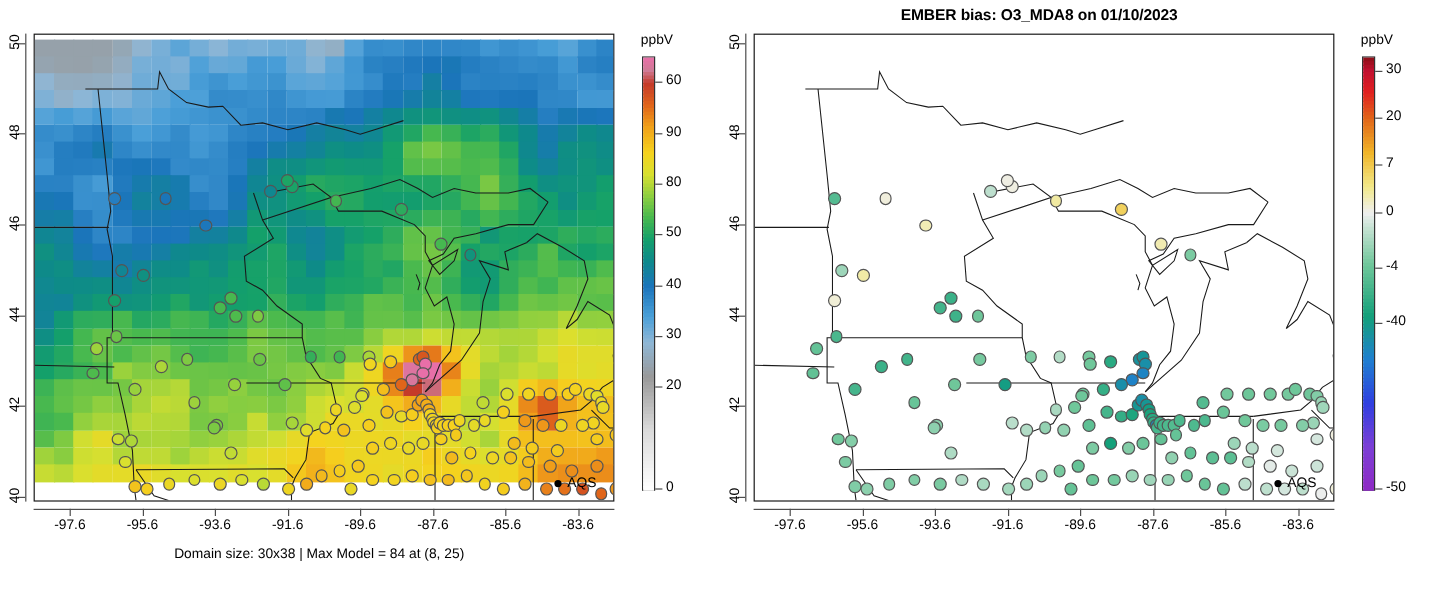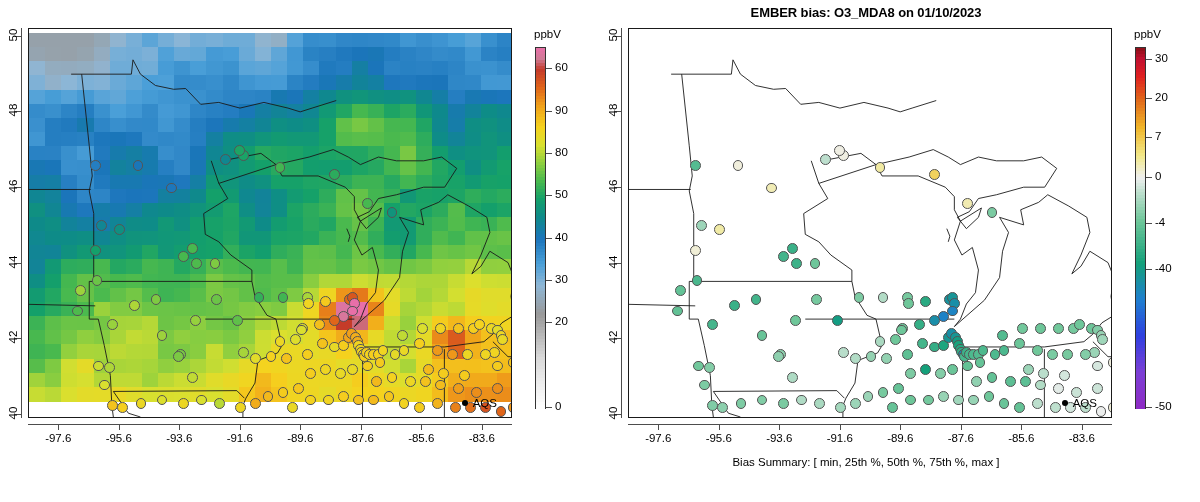--- a/index.html
+++ b/index.html
@@ -1025,20 +1025,21 @@
       <div class="ylab" style="left: -2px; top: 104.301px;">48</div>
       <div class="tick" style="left: 15px; top: 187.029px; width: 6px; height: 1px;"></div>
       <div class="ylab" style="left: -2px; top: 180.029px;">46</div>
       <div class="tick" style="left: 15px; top: 262.757px; width: 6px; height: 1px;"></div>
       <div class="ylab" style="left: -2px; top: 255.757px;">44</div>
       <div class="tick" style="left: 15px; top: 338.485px; width: 6px; height: 1px;"></div>
       <div class="ylab" style="left: -2px; top: 331.485px;">42</div>
       <div class="tick" style="left: 15px; top: 414.214px; width: 6px; height: 1px;"></div>
       <div class="ylab" style="left: -2px; top: 407.214px;">40</div>
     </div>
+  <div class="caption" style="top:455px;">Domain size: 30x38 | Max Model = 84 at (8, 25)</div>
   <div class="cb-wrap" style="left:532px;top:0;width:68px;height:502px;">
     <div class="cb-title" style="left:2px;top:28px;">ppbV</div>
     <div class="cb-bar" id="model-cb-bar" style="left:3px;top:47px;height:360px;">
         <div class="cb-seg" style="top: 0px; height: 3.6px; background: rgb(229, 113, 166);"></div>
         <div class="cb-seg" style="top: 3px; height: 3.6px; background: rgb(222, 116, 161);"></div>
         <div class="cb-seg" style="top: 6px; height: 3.6px; background: rgb(215, 119, 156);"></div>
         <div class="cb-seg" style="top: 9px; height: 3.6px; background: rgb(208, 123, 151);"></div>
         <div class="cb-seg" style="top: 12px; height: 3.6px; background: rgb(204, 107, 123);"></div>
         <div class="cb-seg" style="top: 15px; height: 3.6px; background: rgb(201, 89, 93);"></div>
         <div class="cb-seg" style="top: 18px; height: 3.6px; background: rgb(198, 71, 63);"></div>
@@ -1372,21 +1373,20 @@
       <div class="ylab" style="left: -2px; top: 104.301px;">48</div>
       <div class="tick" style="left: 15px; top: 187.029px; width: 6px; height: 1px;"></div>
       <div class="ylab" style="left: -2px; top: 180.029px;">46</div>
       <div class="tick" style="left: 15px; top: 262.757px; width: 6px; height: 1px;"></div>
       <div class="ylab" style="left: -2px; top: 255.757px;">44</div>
       <div class="tick" style="left: 15px; top: 338.485px; width: 6px; height: 1px;"></div>
       <div class="ylab" style="left: -2px; top: 331.485px;">42</div>
       <div class="tick" style="left: 15px; top: 414.214px; width: 6px; height: 1px;"></div>
       <div class="ylab" style="left: -2px; top: 407.214px;">40</div>
     </div>
-  <div class="caption" style="top:455px;">Bias Summary: [ min, 25th %, 50th %, 75th %, max ]</div>
   <div class="cb-wrap" style="left:532px;top:0;width:68px;height:502px;">
     <div class="cb-title" style="left:2px;top:28px;">ppbV</div>
     <div class="cb-bar" id="bias-cb-bar" style="left:3px;top:47px;height:360px;">
         <div class="cb-seg" style="top: 0px; height: 3.6px; background: rgb(146, 15, 26);"></div>
         <div class="cb-seg" style="top: 3px; height: 3.6px; background: rgb(161, 15, 33);"></div>
         <div class="cb-seg" style="top: 6px; height: 3.6px; background: rgb(176, 16, 40);"></div>
         <div class="cb-seg" style="top: 9px; height: 3.6px; background: rgb(191, 16, 47);"></div>
         <div class="cb-seg" style="top: 12px; height: 3.6px; background: rgb(197, 18, 46);"></div>
         <div class="cb-seg" style="top: 15px; height: 3.6px; background: rgb(202, 21, 43);"></div>
         <div class="cb-seg" style="top: 18px; height: 3.6px; background: rgb(207, 24, 40);"></div>

